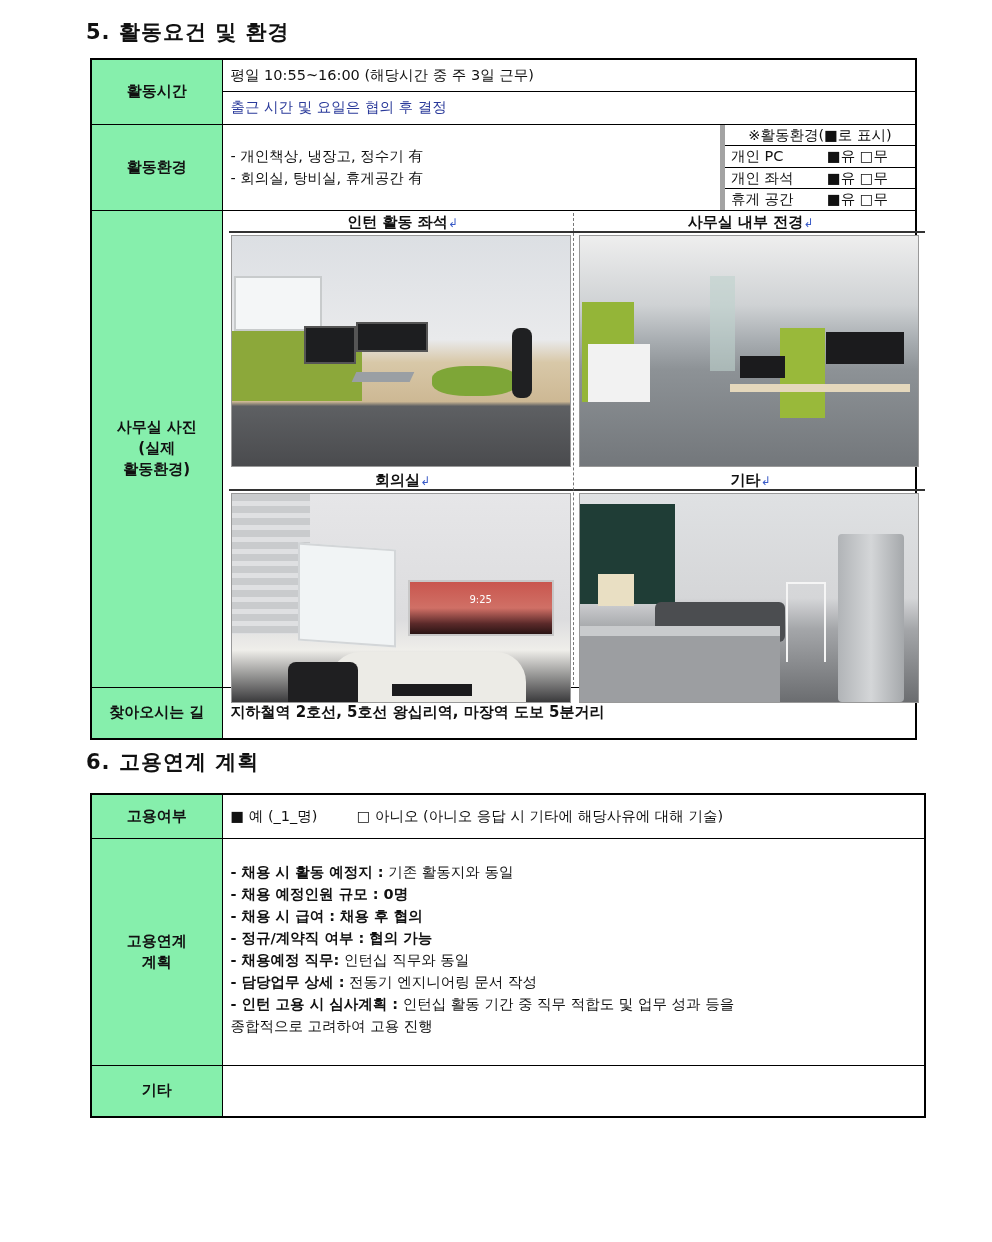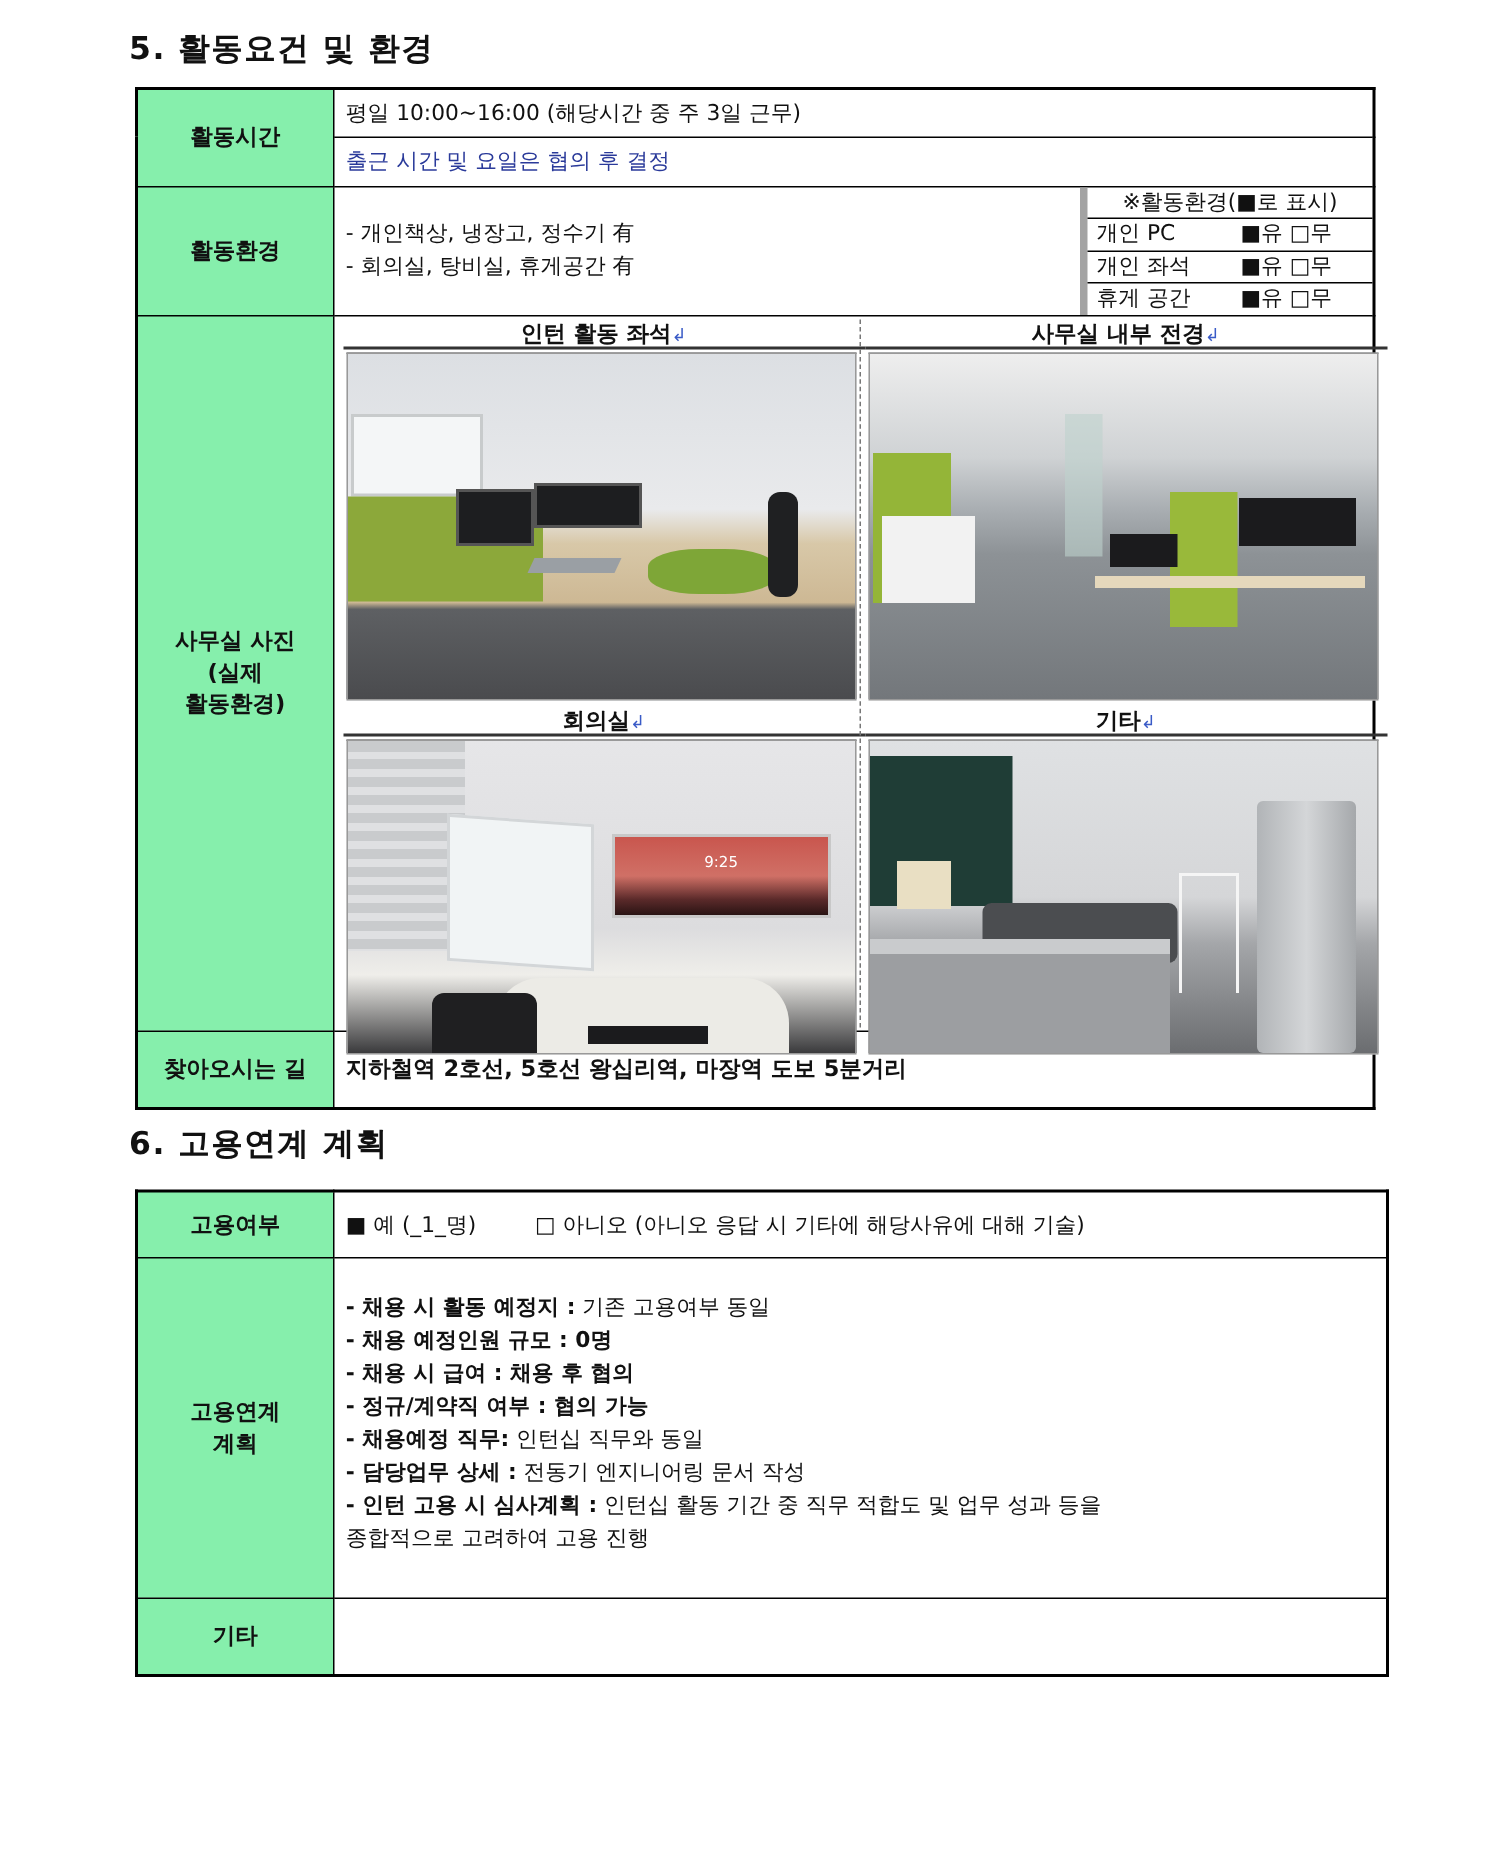--- a/index.html
+++ b/index.html
@@ -72,21 +72,21 @@
 <div id="s5-title" class="section-title">5. 활동요건 및 환경</div>
 
 <table id="t5" class="doc">
   <colgroup>
       <col class="c1">
       <col>
     </colgroup>
   <tbody>
       <tr class="row-time1">
     <td class="label" rowspan="2">활동시간</td>
-    <td class="txt">평일 10:00~16:00 (해당시간 중 주 3일 근무)</td>
+    <td class="txt">평일 10:55~16:00 (해당시간 중 주 3일 근무)</td>
   </tr>
   <tr class="row-time2">
     <td class="txt blue">출근 시간 및 요일은 협의 후 결정</td>
   </tr>
   <tr>
     <td class="label">활동환경</td>
     <td style="padding:0;">
       <div class="env-wrap">
         <div class="env-left">
           <div>- 개인책상, 냉장고, 정수기 有</div>
@@ -141,21 +141,21 @@
           <div class="shape" style="left:246px;top:96px;width:78px;height:32px;background:#1b1b1d;"></div>
           <div class="shape" style="left:150px;top:148px;width:180px;height:8px;background:#e5d8bc;"></div>
         </div>
 
         <div class="photo-cap"><span>회의실</span><span class="ret">↲</span></div>
         <div class="photo-cap"><span>기타</span><span class="ret">↲</span></div>
 
         <div class="photo p3">
           <div class="shape" style="left:0;top:0;width:78px;height:140px;background:repeating-linear-gradient(180deg,#c9cbcd 0 7px,#dfe0e2 7px 12px);"></div>
           <div class="shape" style="left:66px;top:52px;width:98px;height:98px;background:#f1f4f5;border:2px solid #d3d6d8;transform:skewY(4deg);"></div>
-          <div class="shape" style="left:176px;top:62px;width:146px;height:56px;background:linear-gradient(180deg,#c9564e 0%,#d07066 50%,#5b2a2a 80%,#2a1414 100%);border:2px solid #c8c8c8;">
+          <div class="shape" style="left:176px;top:86px;width:146px;height:56px;background:linear-gradient(180deg,#c9564e 0%,#d07066 50%,#5b2a2a 80%,#2a1414 100%);border:2px solid #c8c8c8;">
             <span style="position:absolute;left:60px;top:12px;color:#fff;font-size:10px;font-family:'DejaVu Sans',sans-serif;">9:25</span>
           </div>
           <div class="shape" style="left:98px;top:158px;width:196px;height:60px;background:#ecebe6;border-radius:30px 30px 0 0;"></div>
           <div class="shape" style="left:56px;top:168px;width:70px;height:48px;background:#1f1f21;border-radius:8px 8px 0 0;"></div>
           <div class="shape" style="left:160px;top:190px;width:80px;height:12px;background:#1b1b1d;"></div>
         </div>
         <div class="photo p4">
           <div class="shape" style="left:0;top:10px;width:95px;height:100px;background:#1f3d36;"></div>
           <div class="shape" style="left:75px;top:108px;width:130px;height:40px;background:#4b4d50;border-radius:6px;"></div>
           <div class="shape" style="left:0;top:132px;width:200px;height:80px;background:#9c9ea1;border-top:10px solid #c9cbcd;"></div>
@@ -189,21 +189,21 @@
       <span>□ 아니오 (아니오 응답 시 기타에 해당사유에 대해 기술)</span>
     </td>
   </tr>
   <tr class="row-plan">
     <td class="label">
       <div>고용연계</div>
       <div>계획</div>
     </td>
     <td>
       <div class="plan-list">
-        <div><b>- 채용 시 활동 예정지 :</b><span> 기존 고용여부 동일</span></div>
+        <div><b>- 채용 시 활동 예정지 :</b><span> 기존 활동지와 동일</span></div>
         <div><b>- 채용 예정인원 규모 : 0명</b><span></span></div>
         <div><b>- 채용 시 급여 :  채용 후 협의</b><span></span></div>
         <div><b>- 정규/계약직 여부 :  협의 가능</b><span></span></div>
         <div><b>- 채용예정 직무:</b><span> 인턴십 직무와 동일</span></div>
         <div><b>- 담당업무 상세 :</b><span> 전동기 엔지니어링 문서 작성</span></div>
         <div><b>- 인턴 고용 시 심사계획 :</b><span> 인턴십 활동 기간 중 직무 적합도 및 업무 성과 등을</span></div>
         <div>종합적으로 고려하여 고용 진행</div>
       </div>
     </td>
   </tr>

